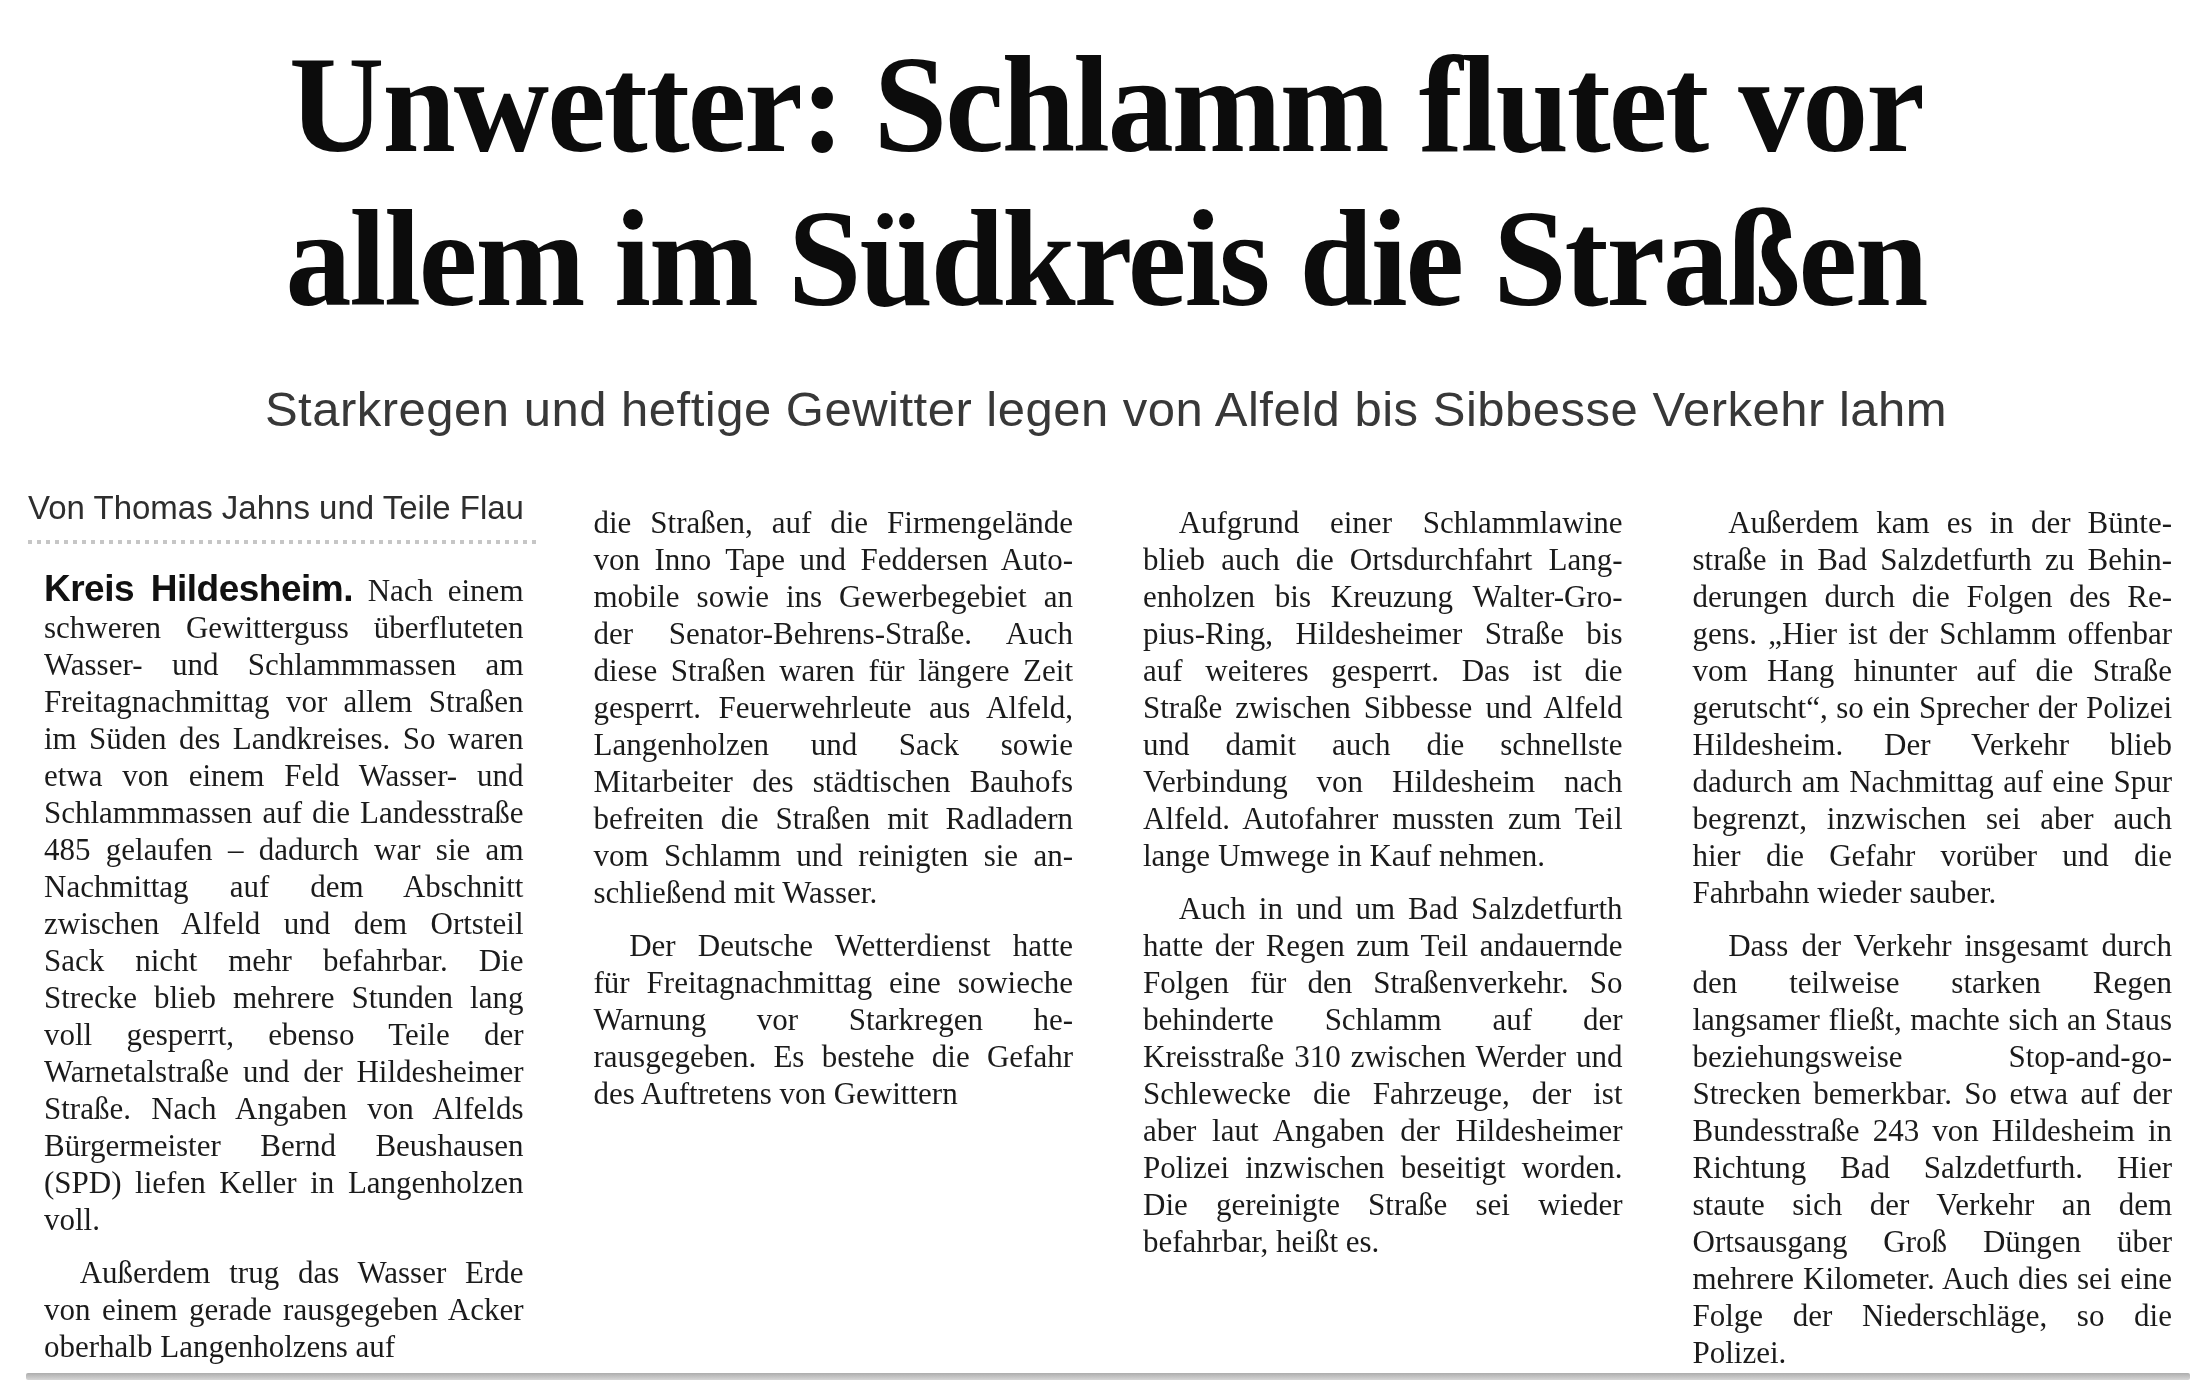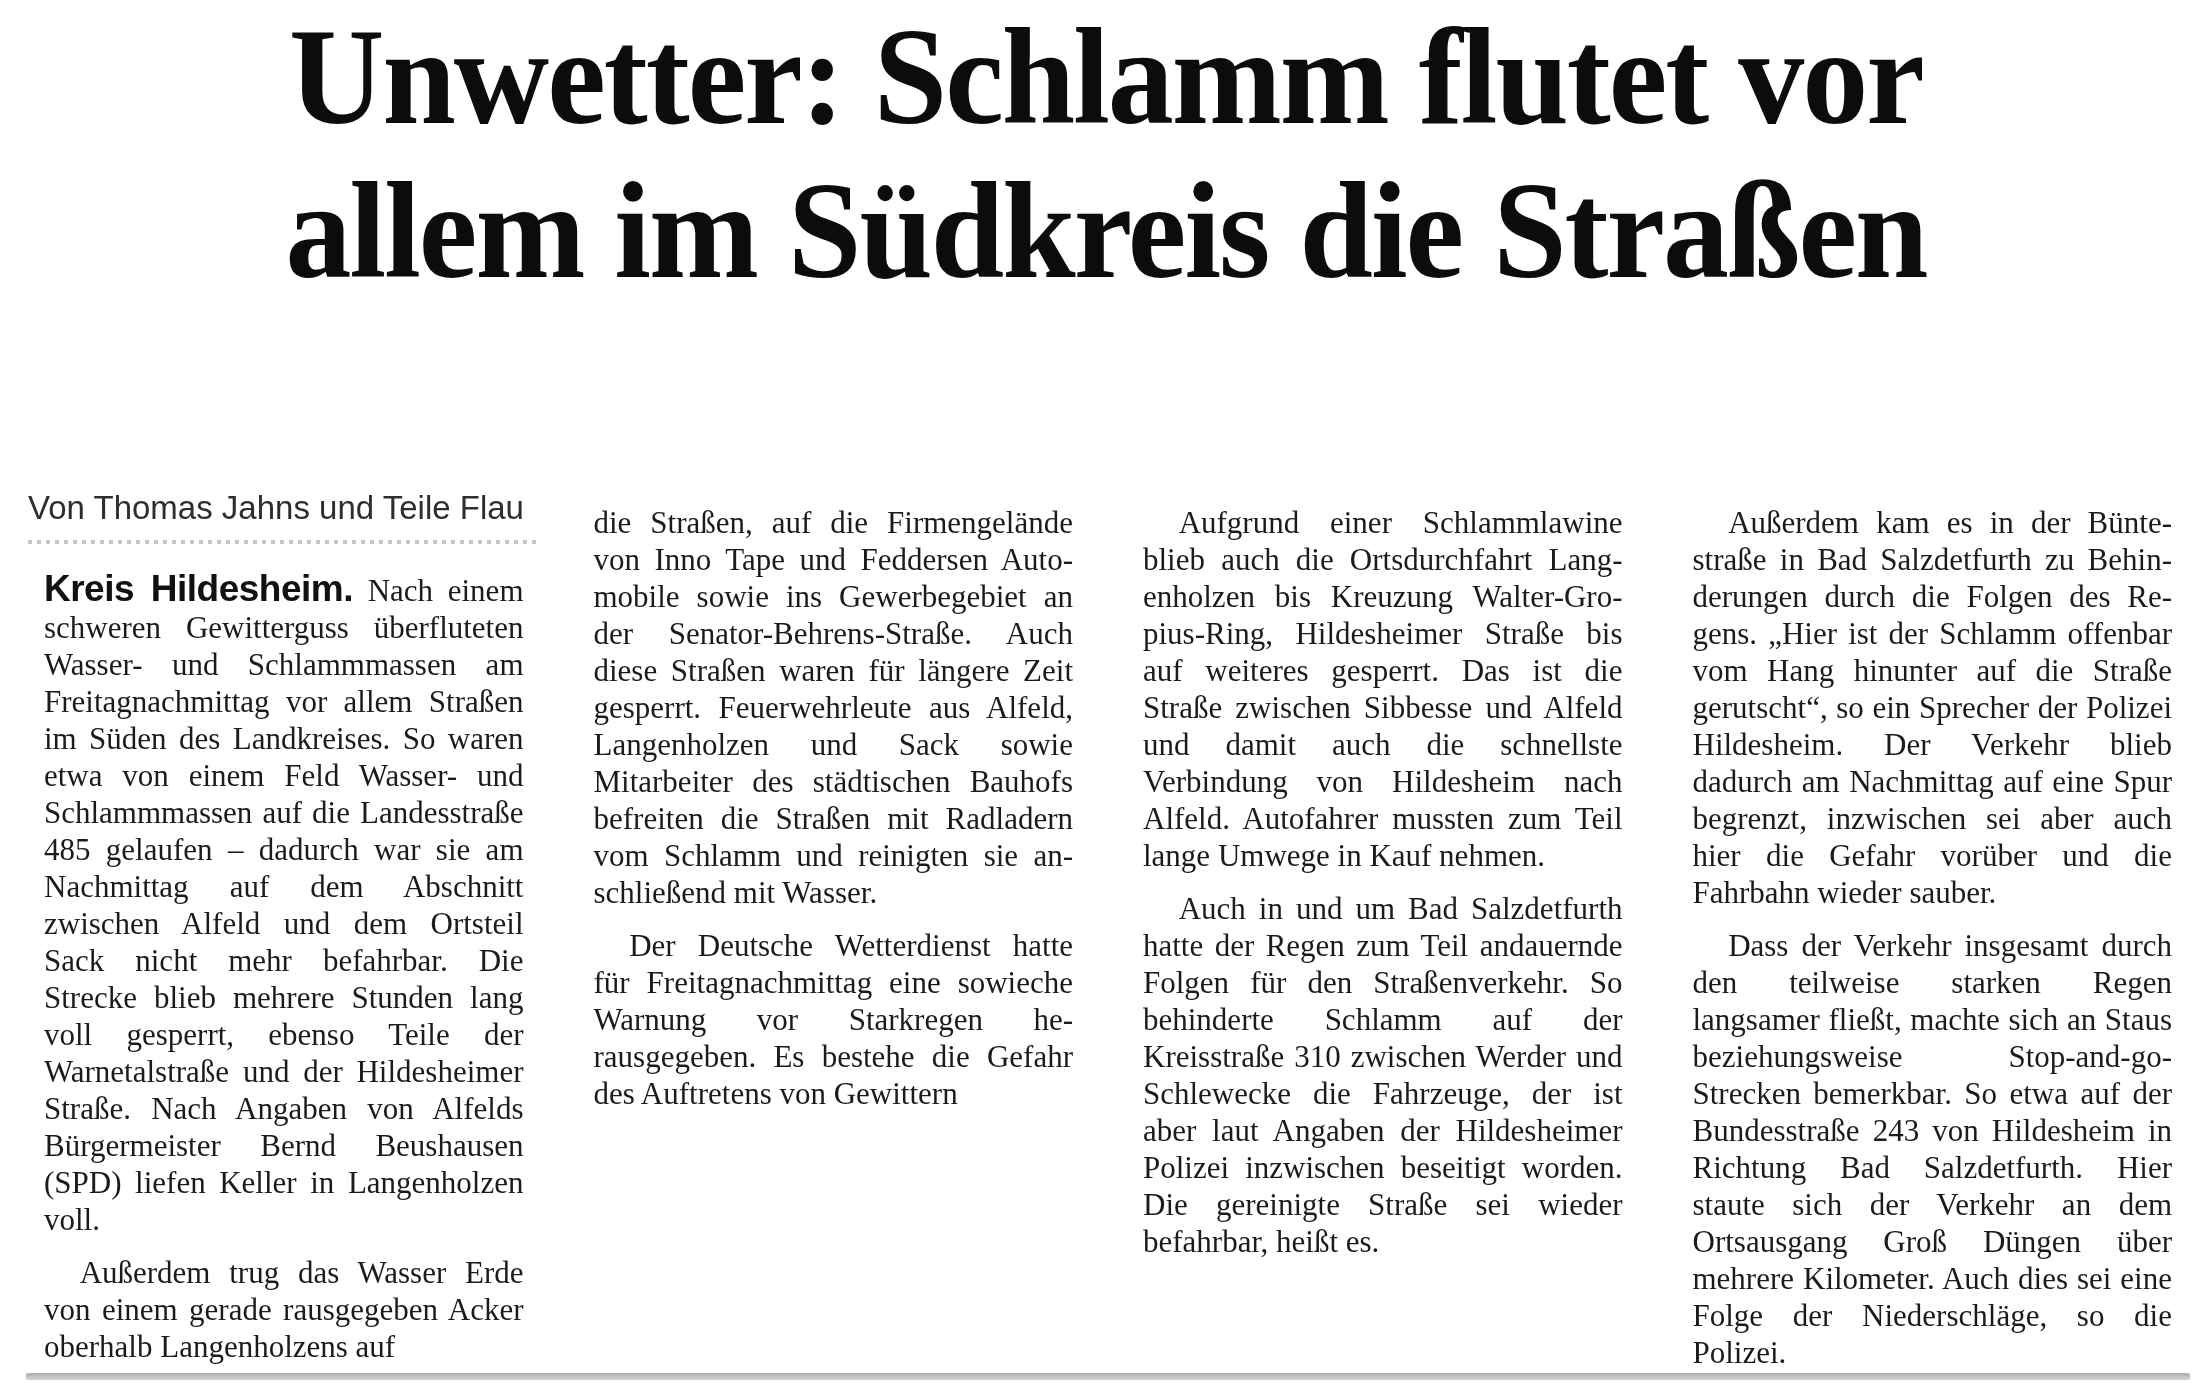--- a/index.html
+++ b/index.html
@@ -12,21 +12,21 @@
     width: 2212px;
     height: 1390px;
     background: #ffffff;
     overflow: hidden;
     color: #1b1b1b;
     box-sizing: border-box;
   }
   
   .head-wrap {
     text-align: center;
-    padding-top: 0;
+    padding-top: 28px;
   }
   h1.headline {
     margin: 0;
     font-family: "Liberation Serif", "DejaVu Serif", serif;
     font-weight: 700;
     font-size: 132px;
     line-height: 148px;
     letter-spacing: -2px;
     color: #0c0c0c;
     transform: scaleY(1.04);
@@ -96,20 +96,21 @@
 </head>
 <body>
 
 <div class="page">
 
   <header class="head-wrap">
     <h1 class="headline">
       <span>Unwetter: Schlamm flutet vor</span><br>
       <span>allem im Südkreis die Straßen</span>
     </h1>
+    <h2 class="subheadline">Starkregen und heftige Gewitter legen von Alfeld bis Sibbesse Verkehr lahm</h2>
   </header>
 
   <div class="columns">
     <div class="col">
       <div class="byline-block">
         <div class="byline">Von Thomas Jahns und Teile Flau</div>
         <div class="dotted-rule"></div>
       </div>
       <div class="col-text">
           <p class="para"><b class="lead-in">Kreis Hildesheim.</b> Nach einem schweren Gewitterguss überflute­ten Wasser- und Schlammmassen am Freitagnachmittag vor allem Straßen im Süden des Landkreises. So waren etwa von einem Feld Was­ser- und Schlammmassen auf die Landesstraße 485 gelaufen – da­durch war sie am Nachmittag auf dem Abschnitt zwischen Alfeld und dem Ortsteil Sack nicht mehr be­fahrbar. Die Strecke blieb mehrere Stunden lang voll gesperrt, ebenso Teile der Warnetalstraße und der Hildesheimer Straße. Nach Anga­ben von Alfelds Bürgermeister Bernd Beushausen (SPD) liefen Kel­ler in Langenholzen voll.</p>

